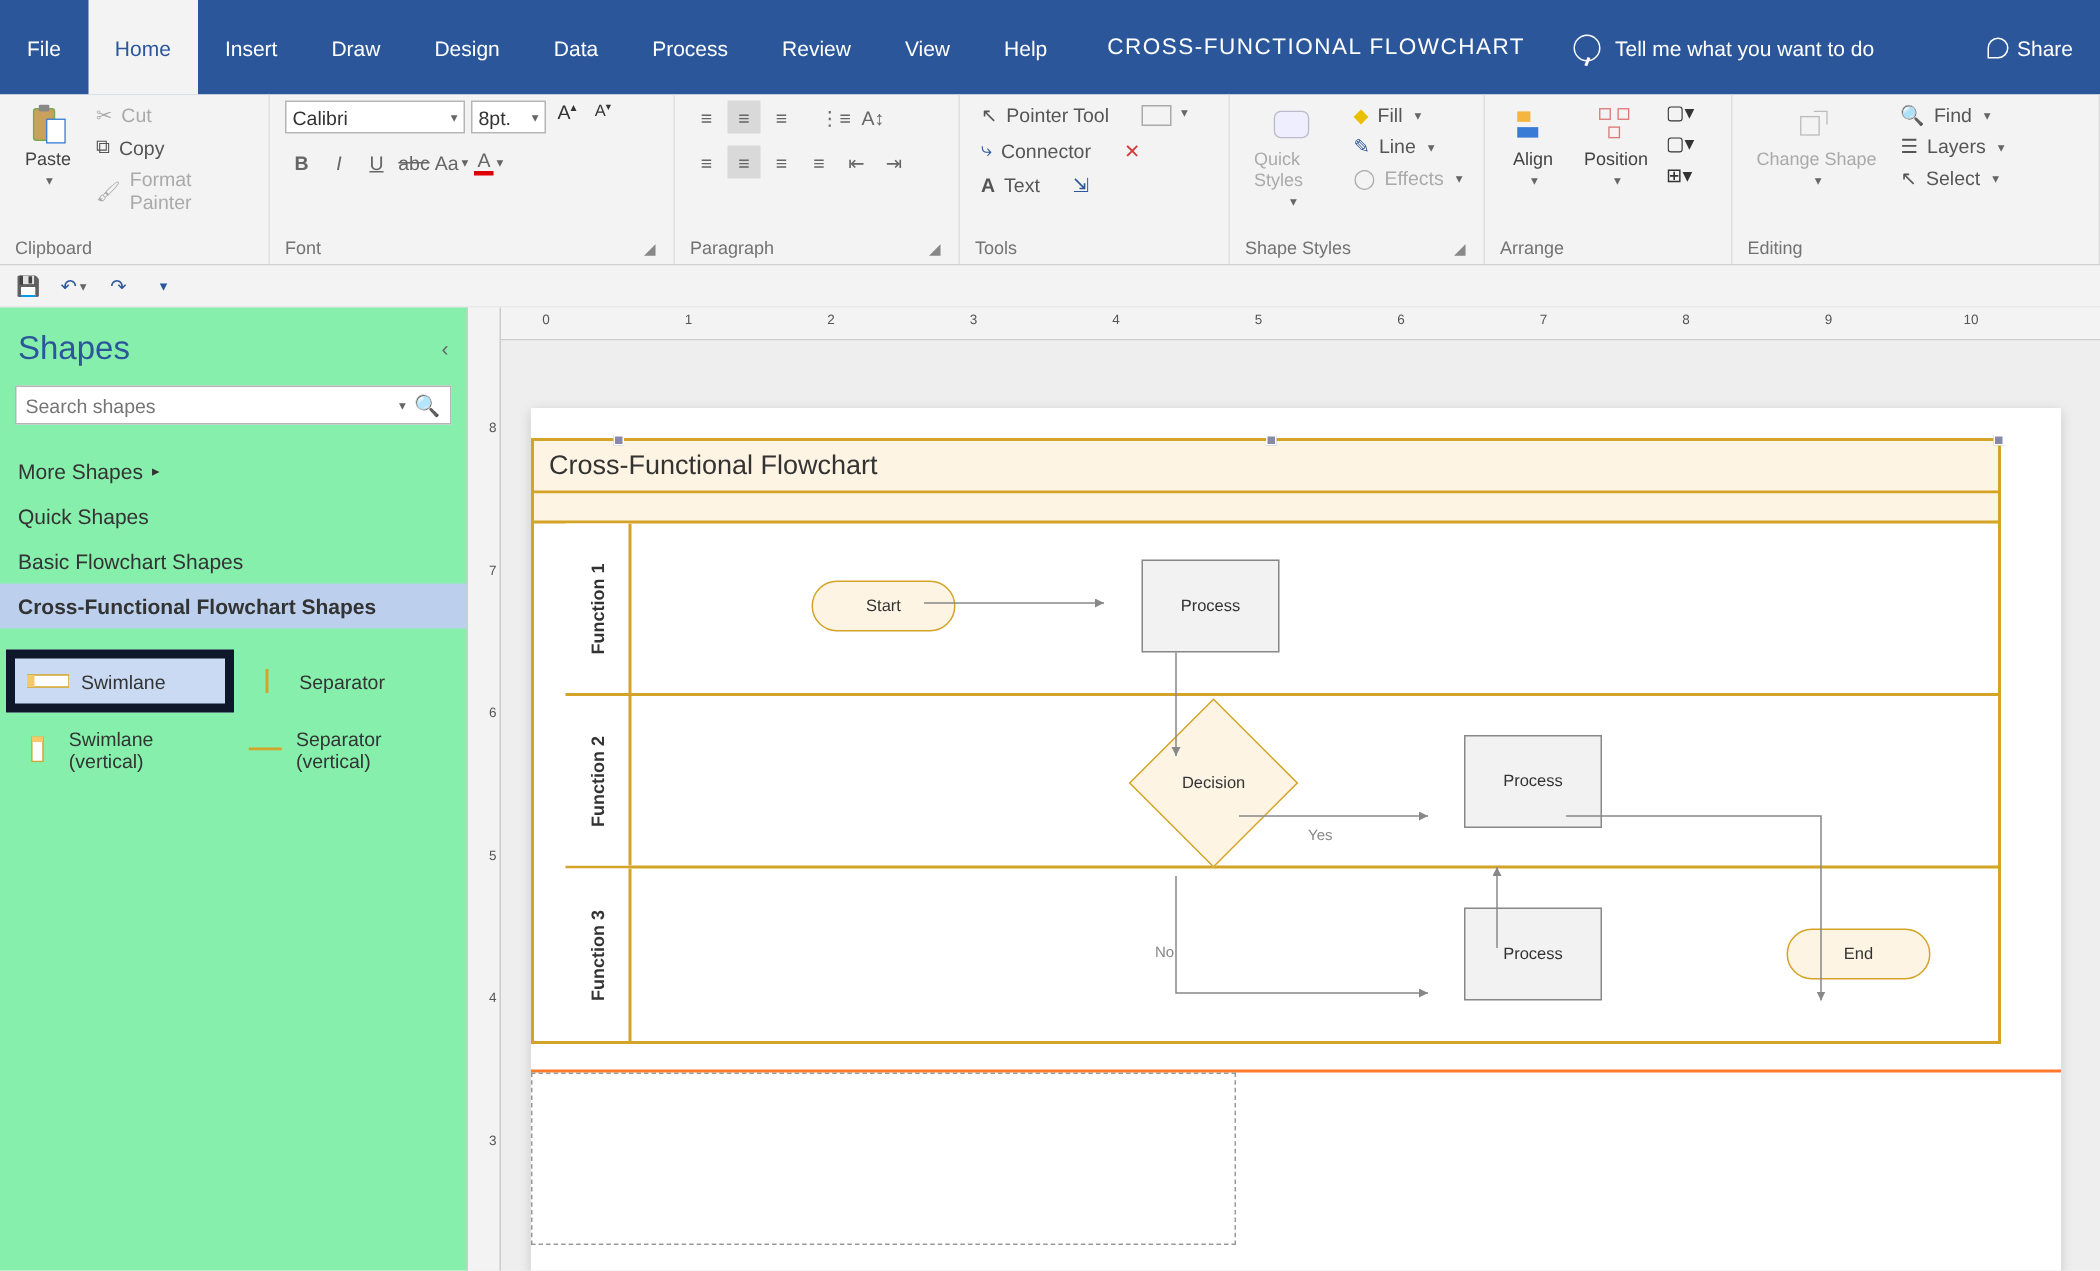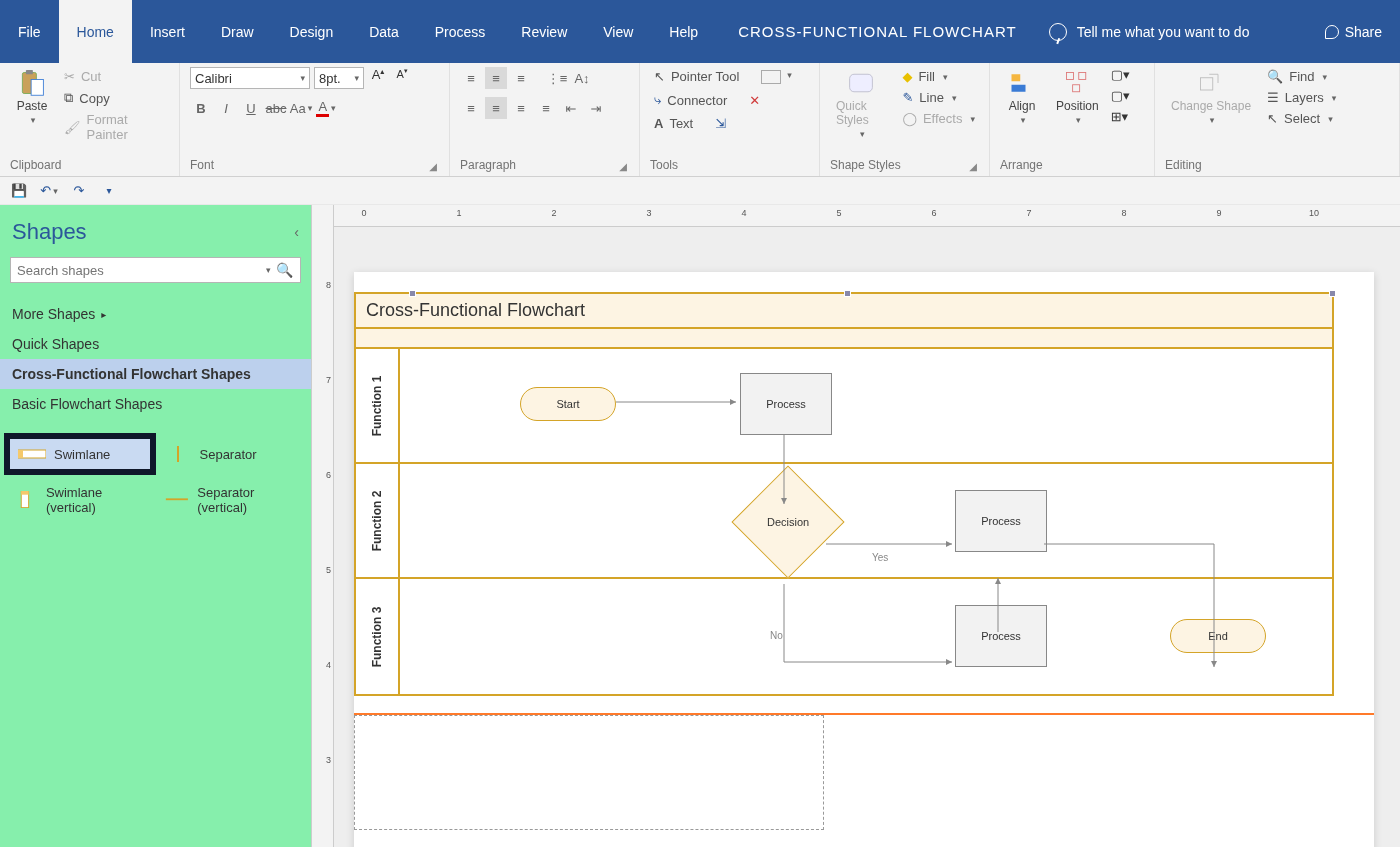--- a/index.html
+++ b/index.html
@@ -64,21 +64,21 @@
 .hruler{height:22px;background:#f3f3f3;border-bottom:1px solid #ccc;position:relative;font-size:9px;color:#555;}
 .hruler .tick{position:absolute;top:3px;transform:translateX(-50%);}
 .canvas{flex:1;background:#eee;position:relative;overflow:hidden;}
 .page{position:absolute;left:20px;top:45px;width:1020px;height:580px;background:#fff;box-shadow:0 2px 8px rgba(0,0,0,.15);} 
 
 
 .fc-container{position:absolute;left:0;top:20px;width:980px;}
 .fc-frame{border:2px solid #d4a428;}
 .fc-title{background:#fdf4e3;padding:6px 10px;font-size:18px;color:#333;border-bottom:2px solid #d4a428;}
 .fc-separator{height:20px;background:#fdf4e3;border-bottom:2px solid #d4a428;}
-.lane{display:flex;border-bottom:2px solid #d4a428;height:115px;}
+.lane{display:flex;border-bottom:2px solid #d4a428;height:115px;margin-left:21px;}
 .lane:last-child{border-bottom:none;}
 .lane-label{width:44px;background:#fff;border-right:2px solid #d4a428;display:flex;align-items:center;justify-content:center;}
 .lane-label span{transform:rotate(-90deg);font-size:12px;font-weight:600;white-space:nowrap;}
 .lane-body{flex:1;position:relative;}
 
 .shape{position:absolute;display:flex;align-items:center;justify-content:center;font-size:11px;color:#333;}
 .terminator{width:96px;height:34px;border:1.5px solid #d4a428;background:#fdf4e3;border-radius:17px;}
 .process{width:92px;height:62px;border:1.5px solid #888;background:#f2f2f2;}
 .decision{width:80px;height:80px;border:1.5px solid #d4a428;background:#fdf4e3;transform:rotate(45deg);}
 .decision span{transform:rotate(-45deg);}
@@ -358,22 +358,22 @@
         <span class="caret" style="margin-right:6px;">▾</span>
         <span class="search-icon">🔍</span>
       </div>
     </div>
     <div class="cat-list">
       <div class="cat-item">
           <span>More Shapes</span>
           <span style="font-size:10px;">▸</span>
         </div>
       <div class="cat-item">Quick Shapes</div>
+      <div class="cat-item">Basic Flowchart Shapes</div>
       <div class="cat-item selected">Cross-Functional Flowchart Shapes</div>
-      <div class="cat-item">Basic Flowchart Shapes</div>
     </div>
     <div class="stencil-grid">
       <div class="stencil-item hl">
         <span class="sw-ico"><svg viewBox="0 0 28 18">
               <rect x="0" y="5" width="28" height="8" fill="#fff" stroke="#d4a428"></rect>
               <rect x="0" y="5" width="5" height="8" fill="#f5c96b"></rect>
             </svg></span>
         <span>Swimlane</span>
       </div>
       <div class="stencil-item">

